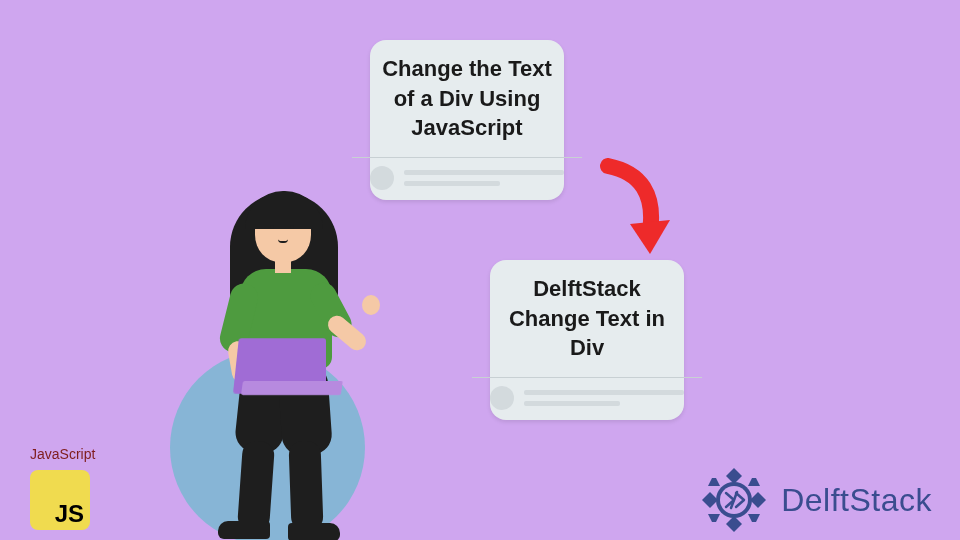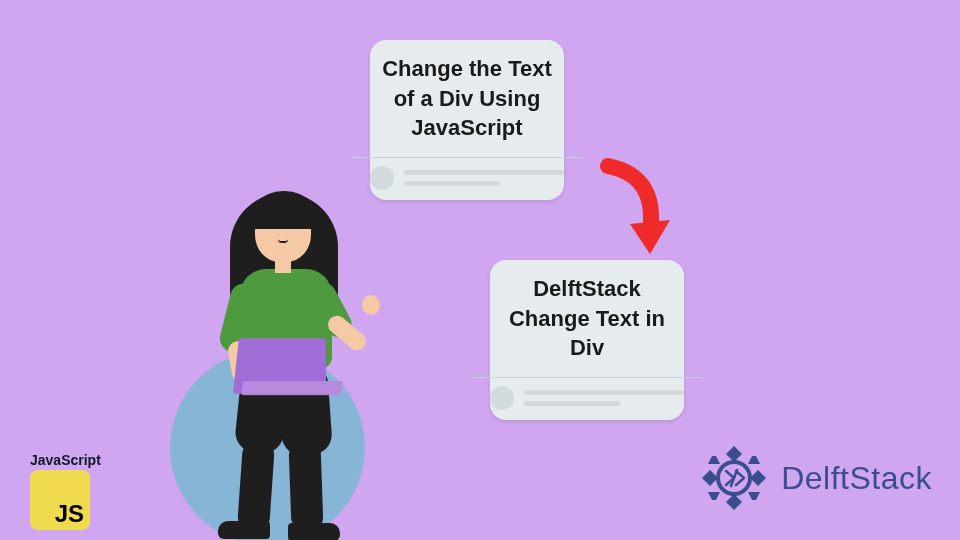--- a/index.html
+++ b/index.html
@@ -10,24 +10,24 @@
 .skeleton{display:flex;align-items:center;gap:10px}
 .sk-circle{width:24px;height:24px;border-radius:50%;background:#d3dadd}
 .sk-lines{flex:1;display:flex;flex-direction:column;gap:6px}
 .sk-line{height:5px;background:#d3dadd;border-radius:2px}
 .sk-line.short{width:60%}
 .card1{left:370px;top:40px}
 .card2{left:490px;top:260px}
 .arrow{position:absolute;left:590px;top:158px;width:90px;height:110px}
 .arrow svg{width:100%;height:100%}
 .js-badge{position:absolute;left:30px;bottom:10px;width:95px}
-.js-label{font-weight:700;font-size:14px;color:#0f172a;margin-bottom:2px}
+.js-label{font-weight:400;font-size:14px;color:#7f1d1d;margin-bottom:8px}
 .js-box{width:60px;height:60px;background:#f0db4f;border-radius:8px;position:relative}
 .js-box span{position:absolute;right:6px;bottom:2px;font-weight:900;font-size:24px;color:#000}
-.delft{position:absolute;right:28px;bottom:26px;display:flex;align-items:center;gap:11px}
+.delft{position:absolute;right:28px;bottom:4px;display:flex;align-items:center;gap:11px}
 .delft-text{font-size:32px;font-weight:400;color:#3a4d8f;letter-spacing:0.5px}
 .delft-logo{width:72px;height:72px}
 .person{position:absolute;left:140px;top:185px;width:280px;height:355px}
 .ball{position:absolute;left:30px;top:165px;width:195px;height:195px;background:#87b5d6;border-radius:50%}
 .head{position:absolute;left:115px;top:15px;width:56px;height:62px;background:#f5c9a6;border-radius:48% 48% 44% 44%}
 .hair-back{position:absolute;left:90px;top:8px;width:108px;height:130px;background:#1e1e1e;border-radius:54px 54px 30px 30px}
 .hair-top{position:absolute;left:105px;top:6px;width:78px;height:38px;background:#1e1e1e;border-radius:40px 40px 0 0}
 .neck{position:absolute;left:135px;top:74px;width:16px;height:14px;background:#f5c9a6}
 .torso{position:absolute;left:100px;top:84px;width:92px;height:100px;background:#4e9b3f;border-radius:26px 26px 12px 12px}
 .arm-l{position:absolute;left:85px;top:98px;width:28px;height:70px;background:#4e9b3f;border-radius:14px;transform:rotate(14deg)}

